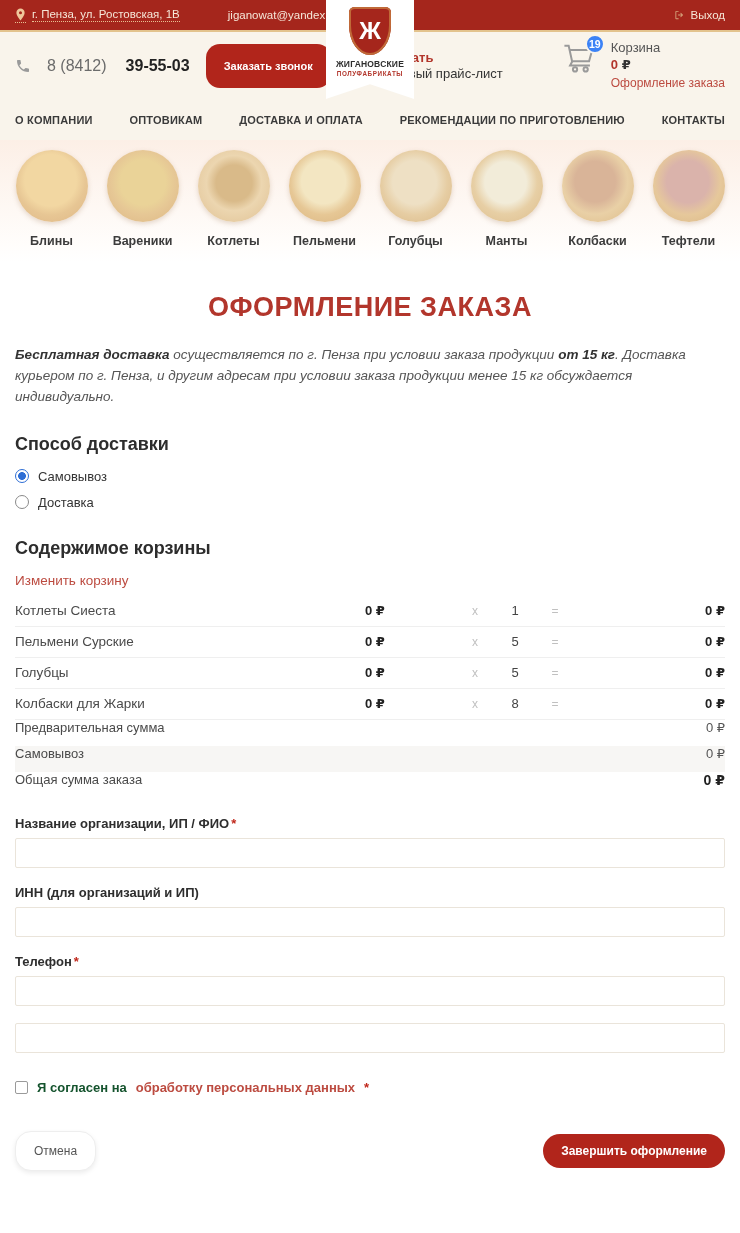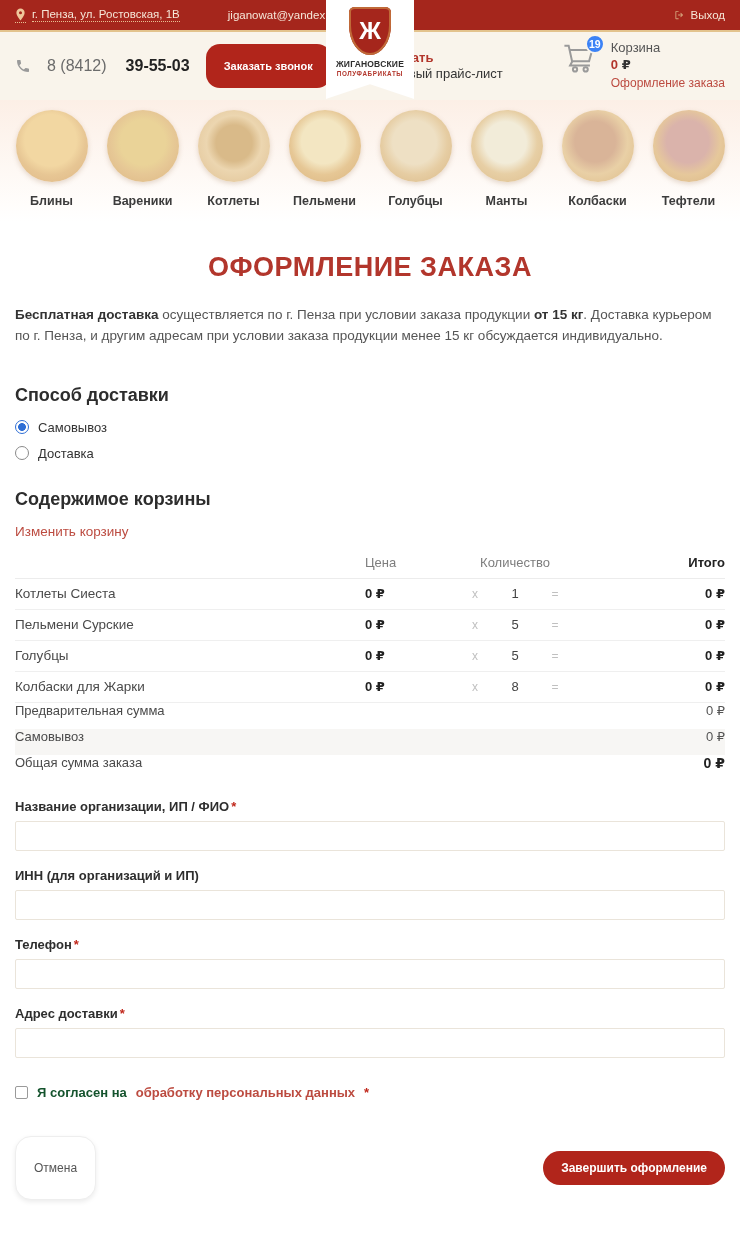--- a/index.html
+++ b/index.html
@@ -66,21 +66,21 @@
   .cat-3 .cat-img { background:radial-gradient(circle at 48% 44%, #f3e6c2 0 40%, #e6c795 60%, #d9b37e 100%); }
   .cat-4 .cat-img { background:radial-gradient(circle at 48% 45%, #eee0c4 0 40%, #e6cda3 60%, #d9b785 100%); }
   .cat-5 .cat-img { background:radial-gradient(circle at 48% 45%, #f2ecd9 0 38%, #e7cfa5 58%, #dcbb89 100%); }
   .cat-6 .cat-img { background:radial-gradient(circle at 46% 44%, #d9b498 0 36%, #e9d0a6 58%, #dcba86 100%); }
   .cat-7 .cat-img { background:radial-gradient(circle at 48% 44%, #dab3ab 0 38%, #e6c89b 60%, #d9b683 100%); }
 
   
   .main { padding:0 15px; background:#fff; }
   .page-title { text-align:center; color:#b2362c; font-size:27px; font-weight:600;
                 letter-spacing:.5px; margin:30px 0 22px; }
-  .intro { font-size:13.5px; color:#555; line-height:1.55; margin-bottom:38px; }
+  .intro { font-size:13.5px; color:#555; line-height:1.55; margin-bottom:26px;font-style:italic; }
   .intro b { color:#333; }
   .h2 { font-size:18px; font-weight:bold; color:#2d2d2d; }
   .delivery { margin-bottom:28px; }
   .delivery .h2 { margin-bottom:14px; }
   .radio-row { display:flex; align-items:center; gap:9px; margin-bottom:11px; font-size:13px; color:#333; cursor:pointer; }
   .radio-row input { appearance:none; -webkit-appearance:none; width:14px; height:14px; border:1px solid #8a8a8a;
                      border-radius:50%; background:#fff; margin:0; cursor:pointer; }
   .radio-row input:checked { border-color:#2e6ed5; background:radial-gradient(circle,#2e6ed5 0 42%,#fff 50%); }
 
   .cart-sec .h2 { margin-bottom:12px; }
@@ -109,21 +109,21 @@
   .f-input { width:100%; height:30px; border:1px solid #eae4da; border-radius:2px; background:#fff;
              margin-bottom:17px; font-family:inherit; font-size:13px; padding:0 8px; color:#333; }
   .consent { display:flex; align-items:center; gap:9px; margin:10px 0 0; font-size:13px; }
   .consent input { appearance:none; -webkit-appearance:none; width:13px; height:13px; border:1px solid #9a9a9a;
                    border-radius:2px; background:#fff; margin:0; cursor:pointer; }
   .consent .c-txt { font-weight:600; color:#14532d; }
   .consent a { color:#bc4b40; font-weight:600; text-decoration:none; }
   .consent .star { color:#c0271b; font-weight:600; }
 
   .btn-row { display:flex; justify-content:space-between; align-items:center; margin:36px 0 0; }
-  .btn-cancel { background:#fff; border:1px solid #eee; border-radius:16px; padding:24px 18px;
+  .btn-cancel { background:#fff; border:1px solid #eee; border-radius:16px; padding:12px 18px;
                 font-family:inherit; font-size:12px; color:#555; cursor:pointer;
                 box-shadow:0 2px 5px rgba(0,0,0,.08); }
   .btn-submit { background:#b1251b; border:none; border-radius:17px; padding:10px 18px;
                 font-family:inherit; font-size:12px; font-weight:bold; color:#fff; cursor:pointer; }
   svg { display:block; }
 </style>
 </head>
 <body>
 
 <div class="page">
@@ -199,20 +199,27 @@
 
     <div class="ribbon">
       <div class="shield">
         <span>Ж</span>
       </div>
       <div class="l1">ЖИГАНОВСКИЕ</div>
       <div class="l2">ПОЛУФАБРИКАТЫ</div>
     </div>
   </div>
 
+  <nav class="nav">
+    <a href="#">О КОМПАНИИ</a>
+    <a href="#">ОПТОВИКАМ</a>
+    <a href="#">ДОСТАВКА И ОПЛАТА</a>
+    <a href="#">РЕКОМЕНДАЦИИ ПО ПРИГОТОВЛЕНИЮ</a>
+    <a href="#">КОНТАКТЫ</a>
+  </nav>
 
   <div class="cats">
     <div class="cat cat-0">
         <div class="cat-img"></div>
         <div class="cat-label">Блины</div>
       </div>
     <div class="cat cat-1">
         <div class="cat-img"></div>
         <div class="cat-label">Вареники</div>
       </div>
@@ -256,26 +263,20 @@
       <label class="radio-row">
         <input type="radio" name="delivery" style="">
         <span>Доставка</span>
       </label>
     </section>
 
     <section class="cart-sec">
       <div class="h2">Содержимое корзины</div>
       <a class="edit-link" href="#">Изменить корзину</a>
 
-      <div class="t-head">
-        <div class="c-name"></div>
-        <div class="c-price-head">Цена</div>
-        <div class="c-qty-head">Количество</div>
-        <div class="c-total">Итого</div>
-      </div>
 
       <div class="t-row">
         <div class="c-name">Котлеты Сиеста</div>
         <div class="c-price">0 ₽</div>
         <div class="c-sym">x</div>
         <div class="c-qty">1</div>
         <div class="c-sym">=</div>
         <div class="c-total">0 ₽</div>
       </div>
       <div class="t-row">
@@ -320,21 +321,20 @@
     <section class="form-sec">
       <div class="f-label"><span>Название организации, ИП / ФИО</span><span class="star">*</span></div>
       <input class="f-input" type="text" style="">
 
       <div class="f-label"><span>ИНН (для организаций и ИП)</span><span class="star"></span></div>
       <input class="f-input" type="text" style="">
 
       <div class="f-label"><span>Телефон</span><span class="star">*</span></div>
       <input class="f-input" type="text" style="">
 
-      <div class="f-label"><span>Адрес доставки</span><span class="star">*</span></div>
       <input class="f-input" type="text" style="">
 
       <label class="consent">
         <input type="checkbox" style="">
         <span class="c-txt">Я согласен на </span>
         <a href="#">обработку персональных данных</a>
         <span class="star">*</span>
       </label>
 
       <div class="btn-row">

